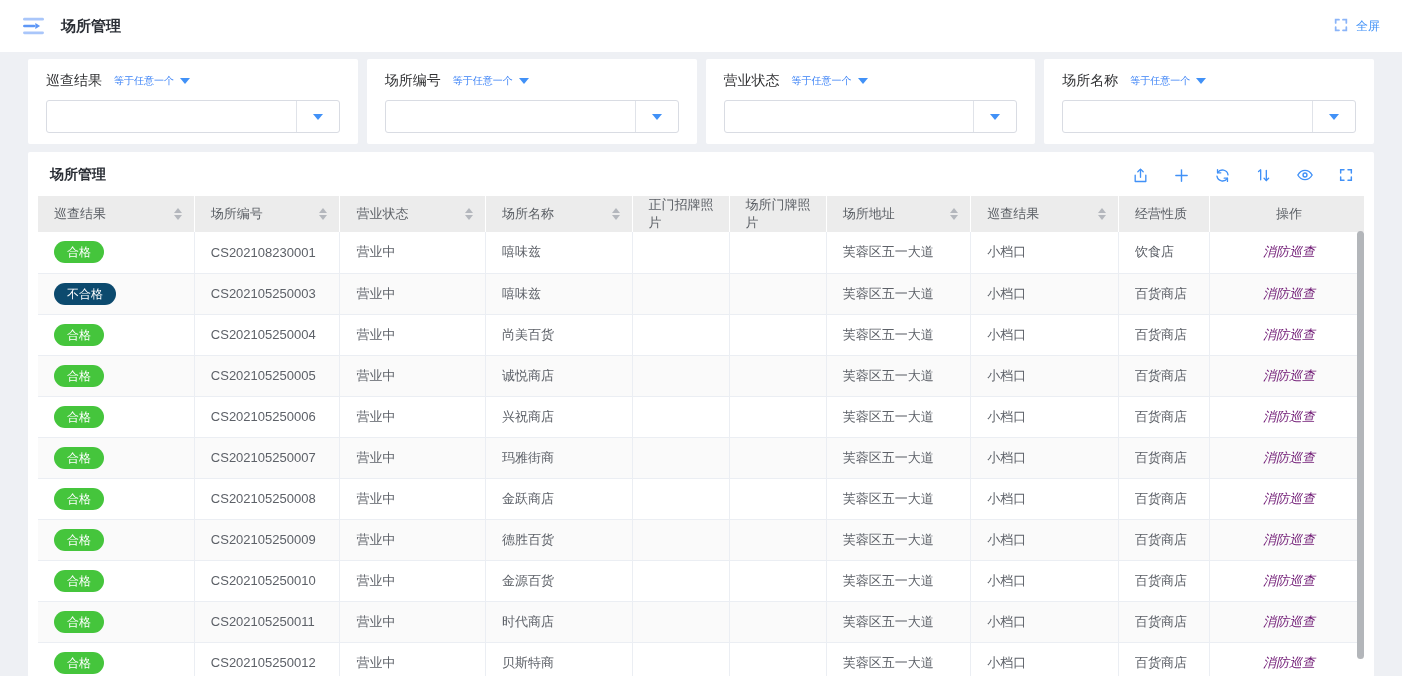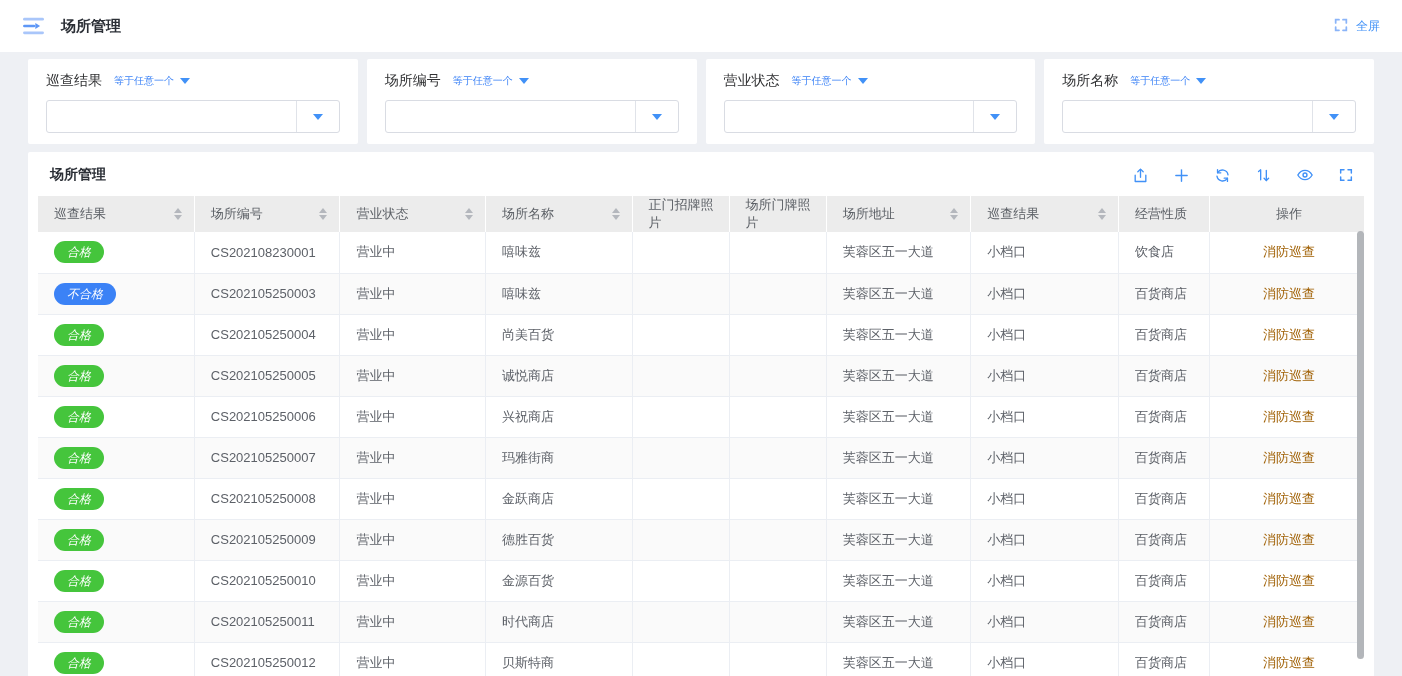--- a/index.html
+++ b/index.html
@@ -40,23 +40,23 @@
   thead th { background:#ececec; height:33px; font-size:13px; font-weight:400; color:#5c6066; text-align:left; padding:0 12px 0 16px; border-right:1px solid #fff; }
   thead th:last-child { border-right:none; }
   .th-inner { display:flex; align-items:center; justify-content:space-between; }
   .th-inner.center { justify-content:center; }
   .sorter { display:inline-flex; flex-direction:column; gap:2px; cursor:pointer; }
   .sorter .up { width:0;height:0;border-left:4px solid transparent;border-right:4px solid transparent;border-bottom:5px solid #b4b7bd; }
   .sorter .dn { width:0;height:0;border-left:4px solid transparent;border-right:4px solid transparent;border-top:5px solid #b4b7bd; }
   tbody td { height:41px; font-size:13px; color:#5d6168; padding:0 12px 0 16px; border-bottom:1px solid #ebeef3; border-right:1px solid #ebeef3; background:#fff; white-space:nowrap; overflow:hidden; }
   tbody td:last-child { border-right:none; }
   tbody tr.alt td { background:#fafafa; }
-  .badge { display:inline-block; color:#fff; font-size:12px; padding:5px 13px; border-radius:13px; line-height:1;font-style:italic; }
+  .badge { display:inline-block; color:#fff; font-size:12px; padding:5px 13px; border-radius:13px; line-height:1; }
   .op-cell { text-align:center; }
-  .op-link { color:#a16207; cursor:pointer; }
+  .op-link { color:#701a75; cursor:pointer;font-style:italic; }
   .scroll-thumb { position:absolute; right:0; top:35px; width:7px; height:428px; background:#b3b6ba; border-radius:4px; cursor:pointer; }
 </style>
 </head>
 <body>
 
 <div class="app">
 
   <header class="topbar">
     <div class="topbar-left">
       <span class="menu-toggle">
@@ -294,21 +294,21 @@
                 <td>营业中</td>
                 <td>嘻味兹</td>
                 <td></td>
                 <td></td>
                 <td>芙蓉区五一大道</td>
                 <td>小档口</td>
                 <td>饮食店</td>
                 <td class="op-cell"><span class="op-link">消防巡查</span></td>
               </tr>
               <tr class="alt">
-                <td><span class="badge" style="background: #3b82f6;">不合格</span></td>
+                <td><span class="badge" style="background: #0c4a6e;">不合格</span></td>
                 <td>CS202105250003</td>
                 <td>营业中</td>
                 <td>嘻味兹</td>
                 <td></td>
                 <td></td>
                 <td>芙蓉区五一大道</td>
                 <td>小档口</td>
                 <td>百货商店</td>
                 <td class="op-cell"><span class="op-link">消防巡查</span></td>
               </tr>

